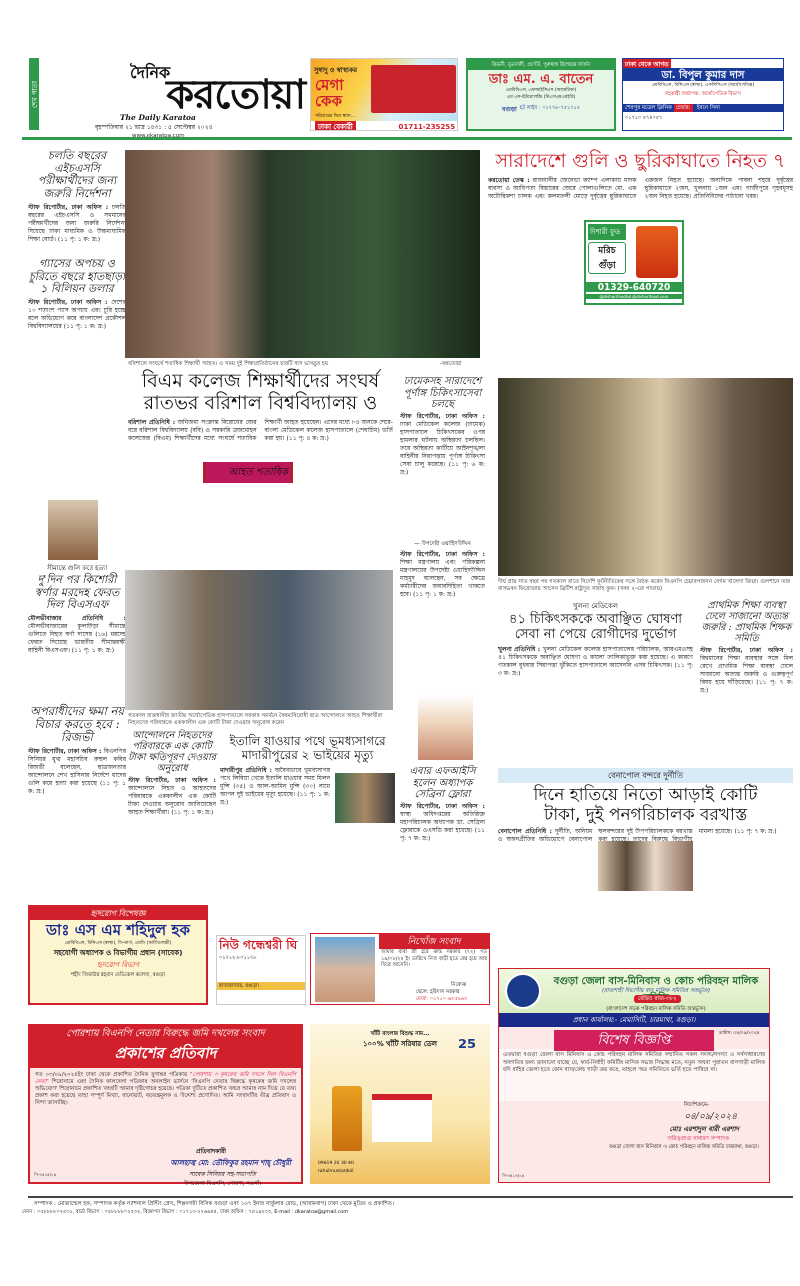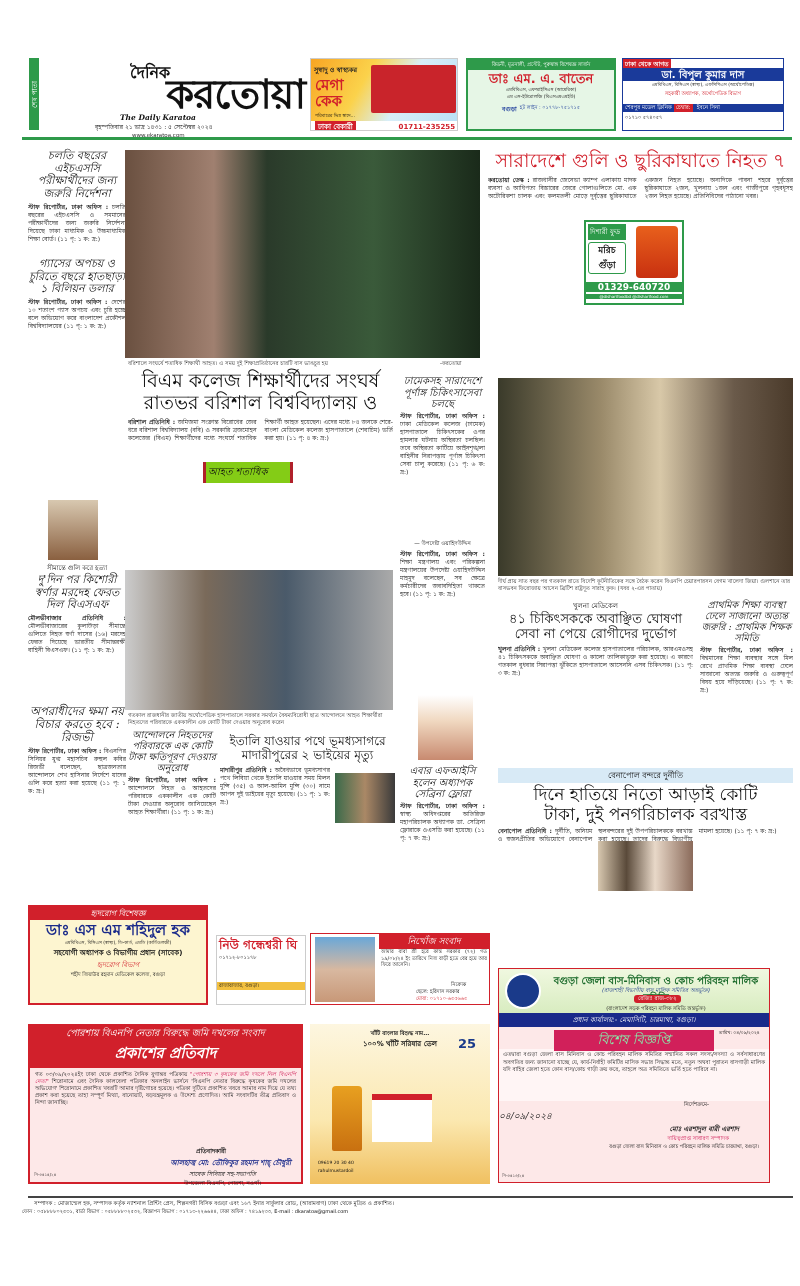--- a/index.html
+++ b/index.html
@@ -81,21 +81,21 @@
 </div>
 
 <div class="abs photo" style="left:125px;top:150px;width:355px;height:208px;background:linear-gradient(90deg,#6a5040 0%,#a08070 25%,#2a3a2a 40%,#3a5a3a 70%,#1a2a1a 100%)"></div>
 <div class="abs cap" style="left:128px;top:360px;width:300px">বরিশালে সংঘর্ষে শতাধিক শিক্ষার্থী আহত। এ সময় দুই শিক্ষাপ্রতিষ্ঠানের চারটি বাস ভাঙচুর হয়</div>
 <div class="abs cap" style="left:440px;top:360px">-করতোয়া</div>
 
 <div class="abs" style="left:128px;top:370px;width:265px">
   <div class="hl" style="font-size:19px;font-family:'DejaVu Sans',sans-serif">বিএম কলেজ শিক্ষার্থীদের সংঘর্ষ</div>
   <div class="hl" style="font-size:19px;font-family:'DejaVu Sans',sans-serif">রাতভর বরিশাল বিশ্ববিদ্যালয় ও</div>
   <div class="txt" style="margin-top:4px;height:140px;column-count:2;column-gap:8px"><b>বরিশাল প্রতিনিধি :</b> <span>জমিজমা সংক্রান্ত বিরোধের জের ধরে বরিশাল বিশ্ববিদ্যালয় (ববি) ও সরকারি ব্রজমোহন কলেজের (বিএম) শিক্ষার্থীদের মধ্যে সংঘর্ষে শতাধিক শিক্ষার্থী আহত হয়েছেন। এদের মধ্যে ৮৪ জনকে শেরে-বাংলা মেডিকেল কলেজ হাসপাতালে (শেবাচিম) ভর্তি করা হয়।</span> <span>(১১ পৃ: ৪ ক: দ্র:)</span></div>
-  <div class="abs" style="left:75px;top:92px;width:90px;background:#84cc16;border-left:3px solid #b0202a;border-right:3px solid #b0202a;font-size:10px;font-style:italic;text-align:left;padding:2px;font-family:'DejaVu Serif',serif">আহত শতাধিক</div>
+  <div class="abs" style="left:75px;top:92px;width:90px;background:#be185d;border-left:3px solid #b0202a;border-right:3px solid #b0202a;font-size:10px;font-style:italic;text-align:right;padding:2px;font-family:'DejaVu Serif',serif">আহত শতাধিক</div>
 </div>
 
 <div class="abs" style="left:400px;top:375px;width:85px">
   <div class="hl" style="font-size:10px;font-style:italic">ঢামেকসহ সারাদেশে পূর্ণাঙ্গ চিকিৎসাসেবা চলছে</div>
   <div class="txt" style="margin-top:2px;height:78px"><b>স্টাফ রিপোর্টার, ঢাকা অফিস :</b> <span>ঢাকা মেডিকেল কলেজ (ঢামেক) হাসপাতালে চিকিৎসকের ওপর হামলার ঘটনায় অস্থিরতা চলছিল। তবে অস্থিরতা কাটিয়ে আইনশৃঙ্খলা বাহিনীর নিরাপত্তায় পূর্ণাঙ্গ চিকিৎসা সেবা চালু করেছে।</span> <span>(১১ পৃ: ৬ ক: দ্র:)</span></div>
 </div>
 <div class="abs" style="left:400px;top:540px;width:85px">
   <div style="font-size:5.5px;text-align:center">— উপদেষ্টা ওয়াহিদউদ্দিন</div>
   <div class="txt" style="margin-top:2px;height:60px"><b>স্টাফ রিপোর্টার, ঢাকা অফিস :</b> <span>শিক্ষা মন্ত্রণালয় এবং পরিকল্পনা মন্ত্রণালয়ের উপদেষ্টা ওয়াহিদউদ্দিন মাহমুদ বলেছেন, সব ক্ষেত্রে কর্মচারীদের জবাবদিহিতা থাকতে হবে।</span> <span>(১১ পৃ: ১ ক: দ্র:)</span></div>
 </div>
@@ -180,26 +180,26 @@
 <div class="abs" style="left:498px;top:968px;width:272px;height:215px;border:1px solid #d1202b;background:#fde8e8">
   <div style="background:linear-gradient(#f0f8e0,#d8ecc0);height:44px;position:relative">
     <div class="abs" style="left:6px;top:4px;width:36px;height:36px;border-radius:50%;background:#1a3a8a;border:2px solid #fff"></div>
     <div class="abs" style="left:46px;top:4px;width:222px;font-size:10px;font-weight:bold;color:#1a6a2a;text-align:center">বগুড়া জেলা বাস-মিনিবাস ও কোচ পরিবহন মালিক সমিতি</div>
     <div class="abs" style="left:46px;top:18px;width:222px;font-size:5.5px;color:#1a3a8a;text-align:center;font-style:italic">(রাজশাহী বিভাগীয় বাস মালিক সমিতির অন্তর্ভুক্ত)</div>
     <div class="abs" style="left:135px;top:26px;font-size:5.5px;background:#d1202b;color:#fff;padding:0 4px;border-radius:3px">রেজিঃ রাজ-৩৮২</div>
     <div class="abs" style="left:46px;top:36px;width:222px;font-size:5px;text-align:center">(বাংলাদেশ সড়ক পরিবহন মালিক সমিতি অন্তর্ভুক্ত)</div>
   </div>
   <div style="background:#1a2a8a;color:#fff;font-size:7px;text-align:center;font-style:italic;padding:1px">প্রধান কার্যালয়:- মেঘাসিটি, চারমাথা, বগুড়া।</div>
   <div style="position:relative;height:22px">
-    <div class="abs" style="left:55px;top:3px;width:160px;background:#d1205a;color:#86efac;font-size:13px;text-align:center;font-style:italic">বিশেষ বিজ্ঞপ্তি</div>
+    <div class="abs" style="left:55px;top:3px;width:160px;background:#d1205a;color:#ffffff;font-size:13px;text-align:center;font-style:italic">বিশেষ বিজ্ঞপ্তি</div>
     <div class="abs" style="left:220px;top:3px;font-size:4.5px">তারিখ: ০৪/০৯/২০২৪</div>
   </div>
   <div class="txt" style="padding:2px 4px;height:52px;font-size:5.5px;line-height:7.5px;background:#fff5f5">এতদ্বারা বগুড়া জেলা বাস মিনিবাস ও কোচ পরিবহন মালিক সমিতির সম্মানিত সকল সদস্য/সদস্যা ও সর্বসাধারণের অবগতির জন্য জানানো যাচ্ছে যে, কার্য-নির্বাহী কমিটির মাসিক সভার সিদ্ধান্ত মতে, নতুন অথবা পুরাতন বাসগাড়ী মালিক যদি বাহির জেলা হতে কোন বাস/কোচ গাড়ী ক্রয় করে, তাহলে অত্র সমিতিতে ভর্তি হতে পারিবে না।</div>
   <div style="font-size:5.5px;text-align:right;padding-right:60px">নির্দেশক্রমে-</div>
-  <div style="font-size:9px;text-align:left;padding-right:56px;font-style:italic;font-family:'DejaVu Serif',serif">০৪/০৯/২০২৪</div>
+  <div style="font-size:9px;text-align:right;padding-right:32px;font-style:italic;font-family:'DejaVu Serif',serif">০৪/০৯/২০২৪</div>
   <div style="font-size:6.5px;text-align:right;padding-right:30px;font-weight:bold;font-style:italic">মোঃ এরশাদুল বারী এরশাদ</div>
   <div style="font-size:5.5px;text-align:right;padding-right:40px;color:#d1205a">দায়িত্বপ্রাপ্ত সাধারণ সম্পাদক</div>
   <div style="font-size:5px;text-align:right;padding-right:10px">বগুড়া জেলা বাস মিনিবাস ও কোচ পরিবহন মালিক সমিতি চারমাথা, বগুড়া।</div>
   <div class="abs" style="left:3px;bottom:2px;font-size:4px">পি-৩৪১৩/২৪</div>
 </div>
 
 <div class="abs" style="left:28px;top:1024px;width:275px;height:160px;border:2px solid #d1202b;background:#fde8e8">
   <div style="background:#d1202b;color:#fff;font-size:9.5px;text-align:center;font-style:italic">পোরশায় বিএনপি নেতার বিরুদ্ধে জমি দখলের সংবাদ</div>
   <div style="background:#d1202b;color:#fff;font-size:15px;font-weight:bold;text-align:center;font-style:italic;padding-bottom:2px">প্রকাশের প্রতিবাদ</div>
   <div class="txt" style="padding:3px 5px;height:78px;font-size:5.5px;line-height:7px"><span>গত ০৩/০৯/২০২৪ইং ঢাকা থেকে প্রকাশিত দৈনিক যুগান্তর পত্রিকায় </span><span style="color:#d1205a;font-style:italic">"পোরশায় ৩ কৃষকের জমি দখলে নিল বিএনপি নেতা"</span><span> শিরোনামে এবং দৈনিক কালবেলা পত্রিকার অনলাইন ভার্সনে 'বিএনপি নেতার বিরুদ্ধে কৃষকের জমি দখলের অভিযোগ' শিরোনামে প্রকাশিত খবরটি আমার দৃষ্টিগোচর হয়েছে। পত্রিকা দুটিতে প্রকাশিত খবরে আমার নাম দিয়ে যে তথ্য প্রকাশ করা হয়েছে তাহা সম্পূর্ণ মিথ্যা, বানোয়াট, ষড়যন্ত্রমূলক ও উদ্দেশ্য প্রণোদিত। আমি সংবাদটির তীব্র প্রতিবাদ ও নিন্দা জানাচ্ছি।</span></div>

